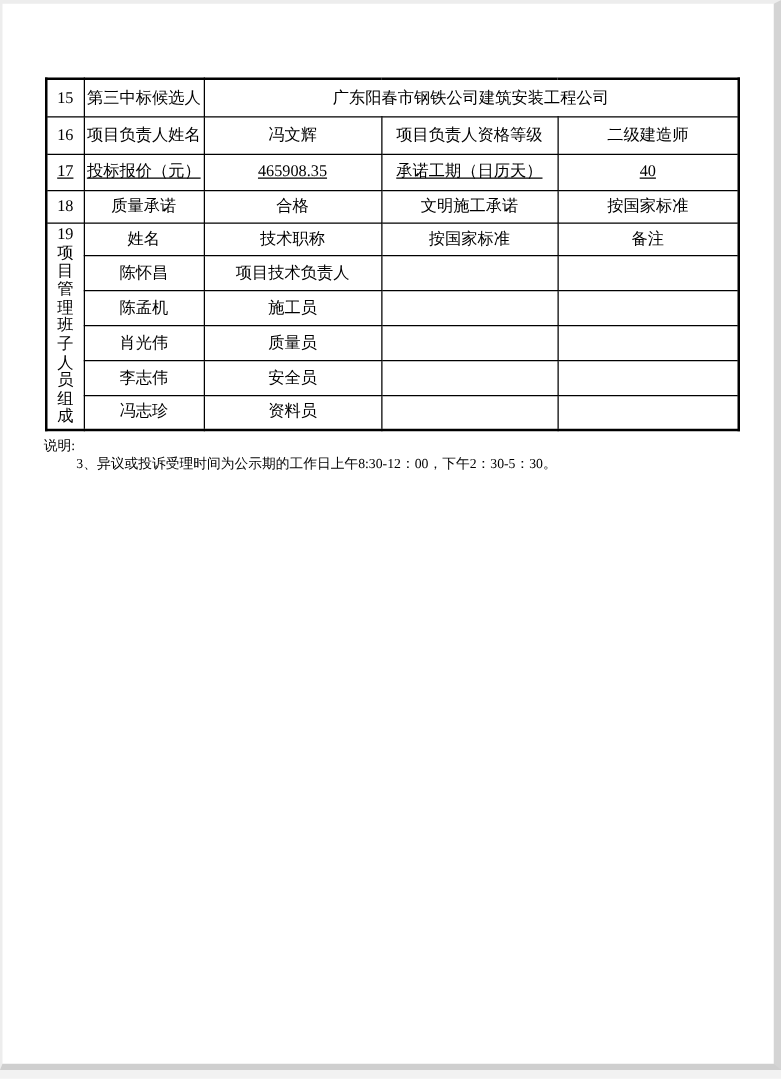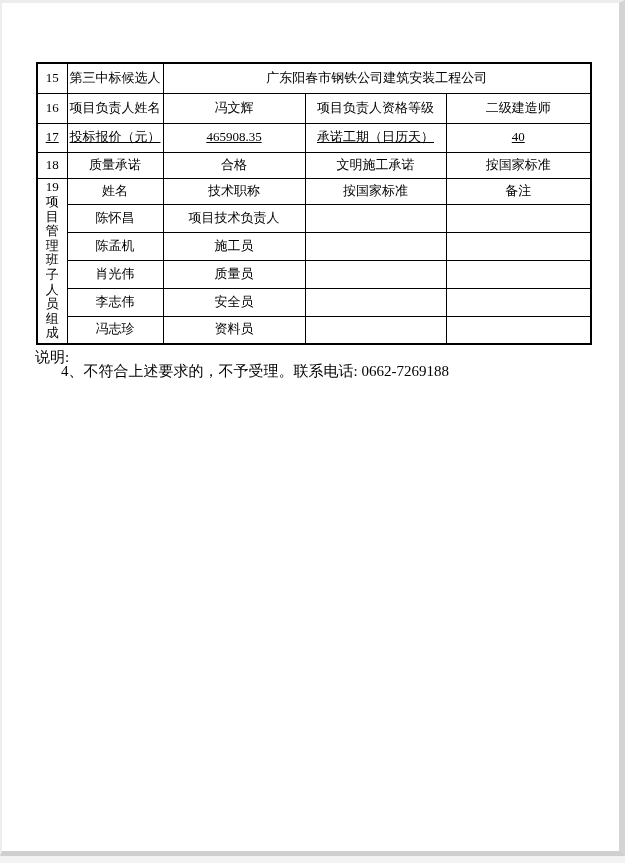--- a/index.html
+++ b/index.html
@@ -58,21 +58,21 @@
     width: 15px;
     margin: 0 auto;
     word-break: break-all;
     text-align: center;
   }
   .notes {
     position: absolute;
     left: 33px;
     top: 347px;
     width: 560px;
-    font-size: 15px;
+    font-size: 11px;
     line-height: 14px;
     text-align: justify;
   }
   .notes p { text-indent: 26px; }
   .notes .notes-heading { text-indent: 0; }
 </style>
 </head>
 <body>
 
 <div class="page">
@@ -150,16 +150,16 @@
         <td>冯志珍</td>
         <td>资料员</td>
         <td></td>
         <td></td>
       </tr>
     </tbody>
   </table>
 
   <div class="notes">
     <div class="notes-heading">说明:</div>
-    <p>4、不符合上述要求的，不予受理。联系电话: 0662-7269188</p>
+    <p>3、异议或投诉受理时间为公示期的工作日上午8:30-12：00，下午2：30-5：30。</p>
   </div>
 
 </div>
 
 </body></html>

